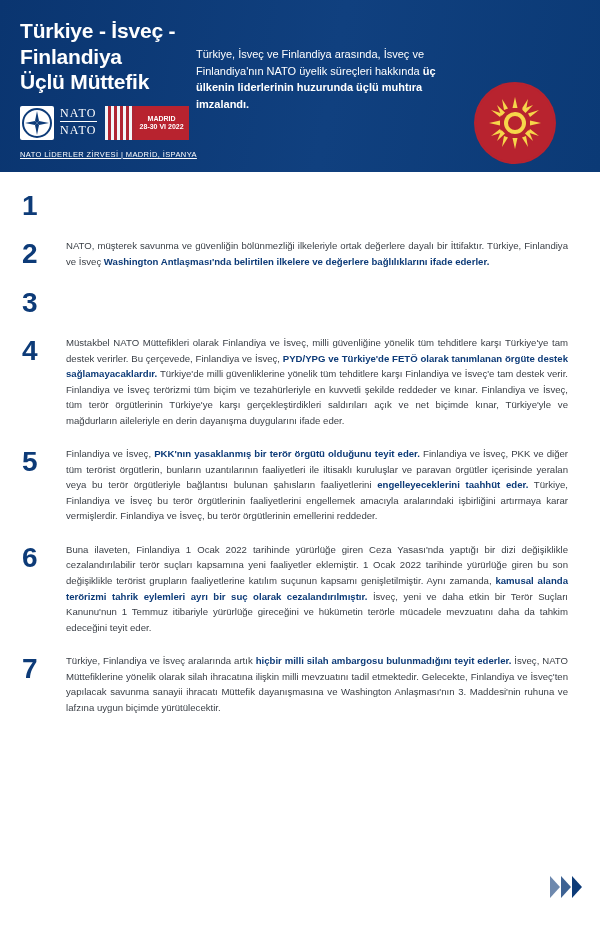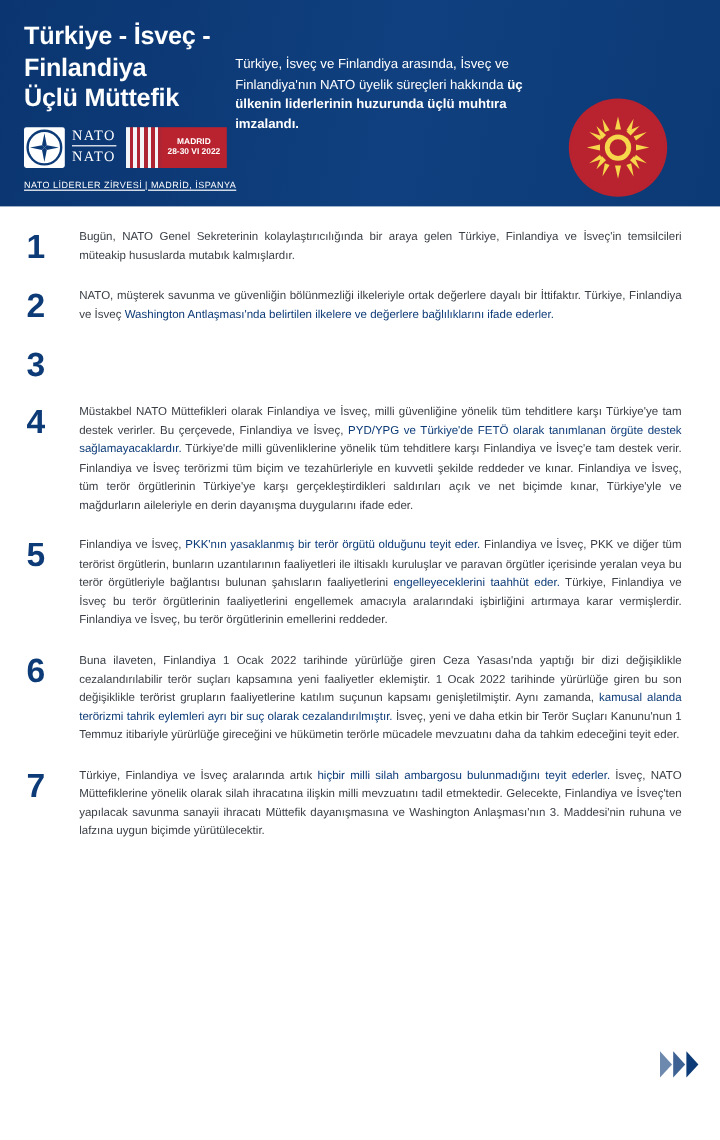--- a/index.html
+++ b/index.html
@@ -158,21 +158,21 @@
   .item-body {
     flex: 1 1 auto;
     color: #3a3f46;
     font-size: 9.6px;
     line-height: 1.62;
     text-align: justify;
     padding-right: 10px;
   }
   .item-body b {
     color: #0d3b78;
-    font-weight: normal;
+    font-weight: bold;
     margin-top: 14px;
   }
 
   .chevrons {
     position: absolute;
     right: 18px;
     bottom: 52px;
     display: flex;
     gap: 1px;
     color: #0d3b78;
@@ -256,21 +256,20 @@
         </g>
         <circle cx="39" cy="39" r="7" fill="#b8232f"></circle>
       </svg>
     </div>
   </div>
 
   <div class="items">
 
     <div class="item">
       <div class="item-num">1</div>
-      <div class="item-body"><span>Bugün, NATO Genel Sekreterinin kolaylaştırıcılığında bir araya gelen Türkiye, Finlandiya ve İsveç'in temsilcileri müteakip hususlarda mutabık kalmışlardır.</span></div>
     </div>
 
     <div class="item">
       <div class="item-num">2</div>
       <div class="item-body"><span>NATO, müşterek savunma ve güvenliğin bölünmezliği ilkeleriyle ortak değerlere dayalı bir İttifaktır. Türkiye, Finlandiya ve İsveç </span><b>Washington Antlaşması'nda belirtilen ilkelere ve değerlere bağlılıklarını ifade ederler.</b></div>
     </div>
 
     <div class="item">
       <div class="item-num">3</div>
     </div>

